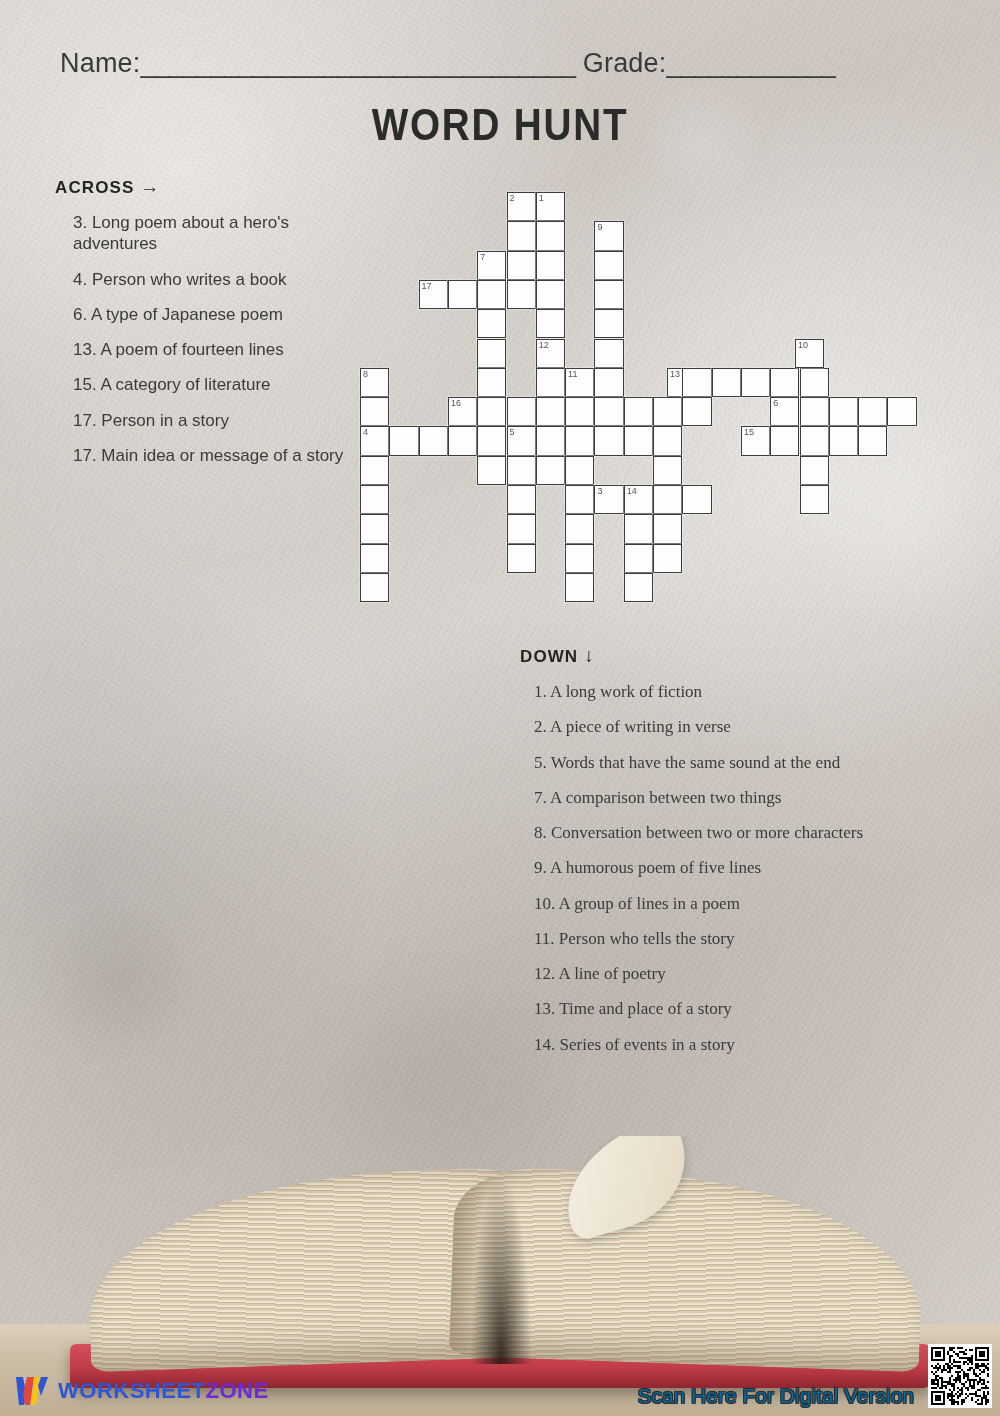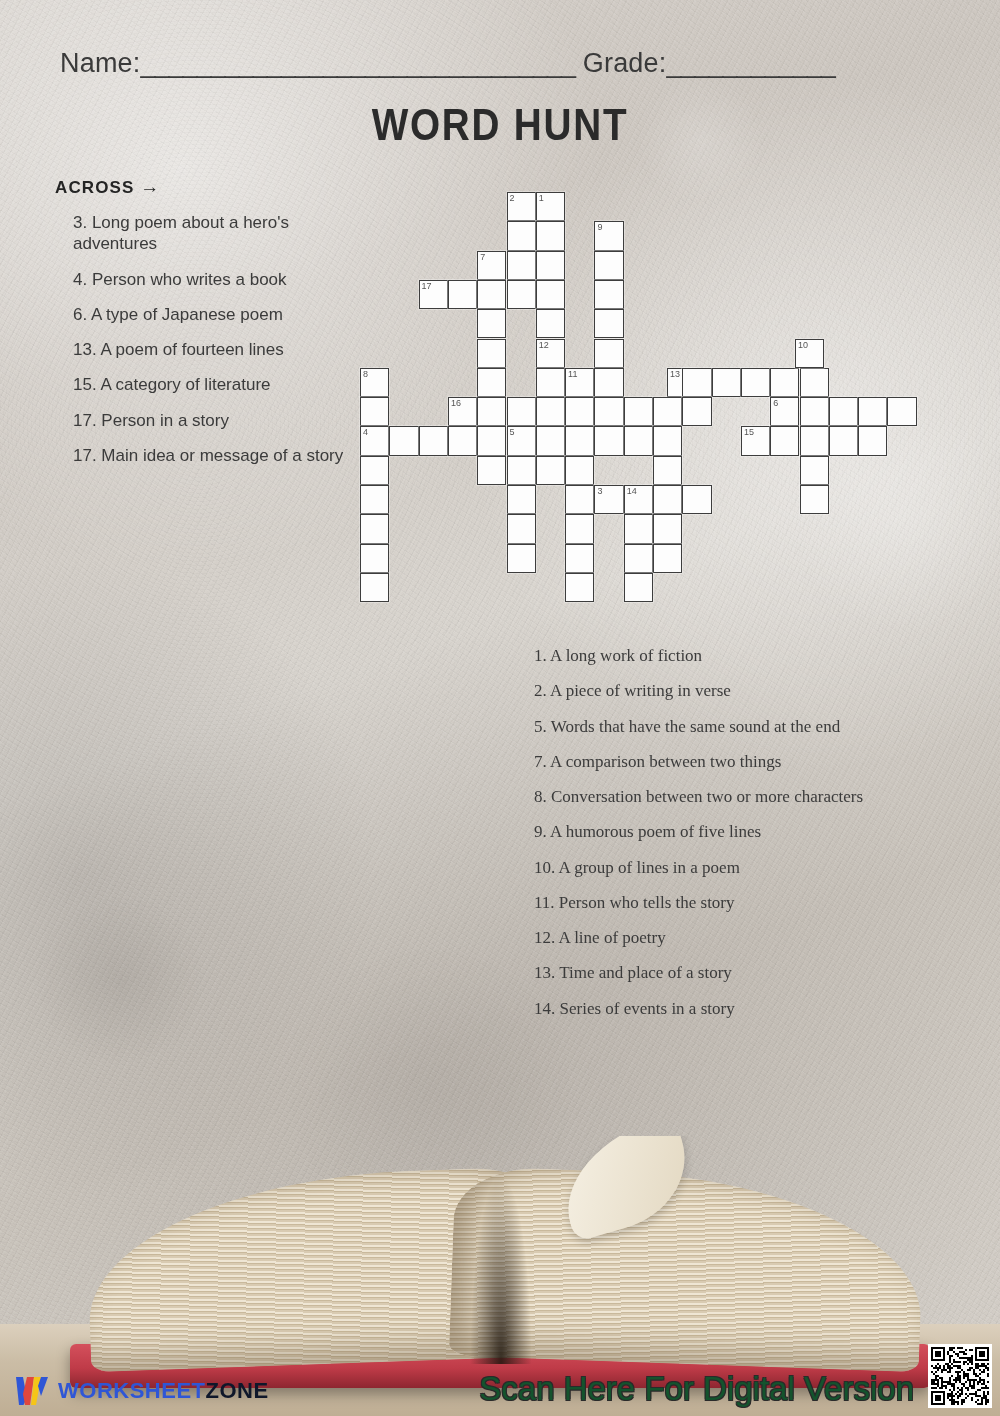--- a/index.html
+++ b/index.html
@@ -119,25 +119,25 @@
   
   .logo{
     position:absolute;left:14px;bottom:8px;display:flex;align-items:center;gap:8px;
   }
   .logo-mark{width:36px;height:34px;}
   .logo-text{
     font-family:"Liberation Sans", sans-serif;font-weight:bold;font-size:22px;
     letter-spacing:.5px;line-height:1;
   }
   .logo-text .a{color:#2f56d6;}
-  .logo-text .b{color:#0f172a;}
+  .logo-text .b{color:#6d28d9;}
   .scan-text{
     position:absolute;right:86px;bottom:8px;
     font-family:"Liberation Sans Narrow","Liberation Sans", sans-serif;
-    font-size:33px;color:#14532d;white-space:nowrap;
+    font-size:21px;color:#0369a1;white-space:nowrap;
     text-shadow:1px 1px 0 #2a2a2a,-1px 1px 0 #2a2a2a,1px -1px 0 #2a2a2a,-1px -1px 0 #2a2a2a;
   }
   .qr{
     position:absolute;right:8px;bottom:8px;width:64px;height:64px;
     background:#fff;padding:3px;box-sizing:border-box;
   }
 </style>
 </head>
 <body>
 
@@ -162,20 +162,23 @@
       <div class="clue">4. Person who writes a book</div>
       <div class="clue">6. A type of Japanese poem</div>
       <div class="clue">13. A poem of fourteen lines</div>
       <div class="clue">15. A category of literature</div>
       <div class="clue">17. Person in a story</div>
       <div class="clue">17. Main idea or message of a story</div>
     </div>
 </div>
 
 <div class="down-box">
+  <div class="sect-head">
+    <span>DOWN</span><span class="arw">↓</span>
+  </div>
   <div id="down-list">
       <div class="clue">1. A long work of fiction</div>
       <div class="clue">2. A piece of writing in verse</div>
       <div class="clue">5. Words that have the same sound at the end</div>
       <div class="clue">7. A comparison between two things</div>
       <div class="clue">8. Conversation between two or more characters</div>
       <div class="clue">9. A humorous poem of five lines</div>
       <div class="clue">10. A group of lines in a poem</div>
       <div class="clue">11. Person who tells the story</div>
       <div class="clue">12. A line of poetry</div>

